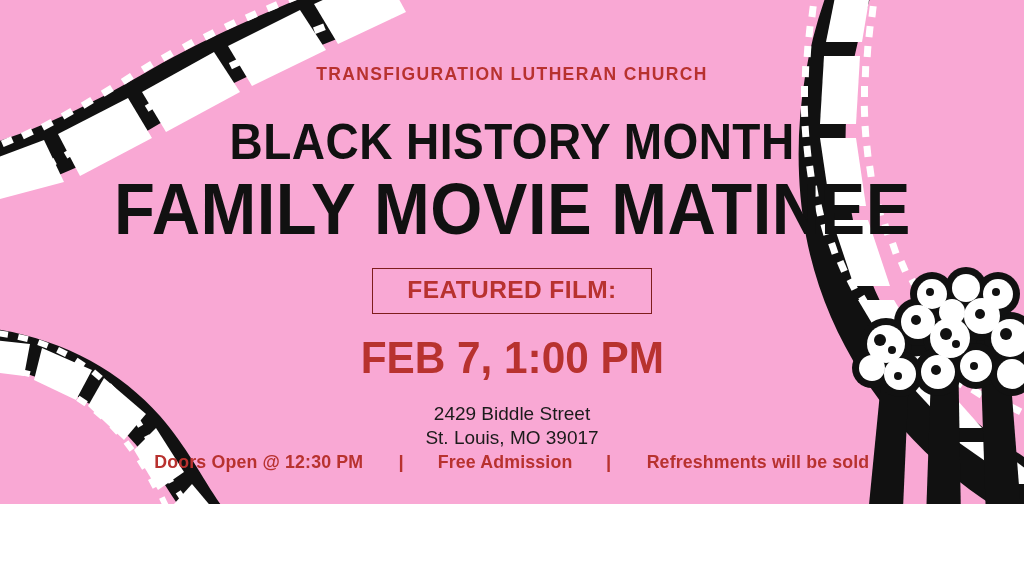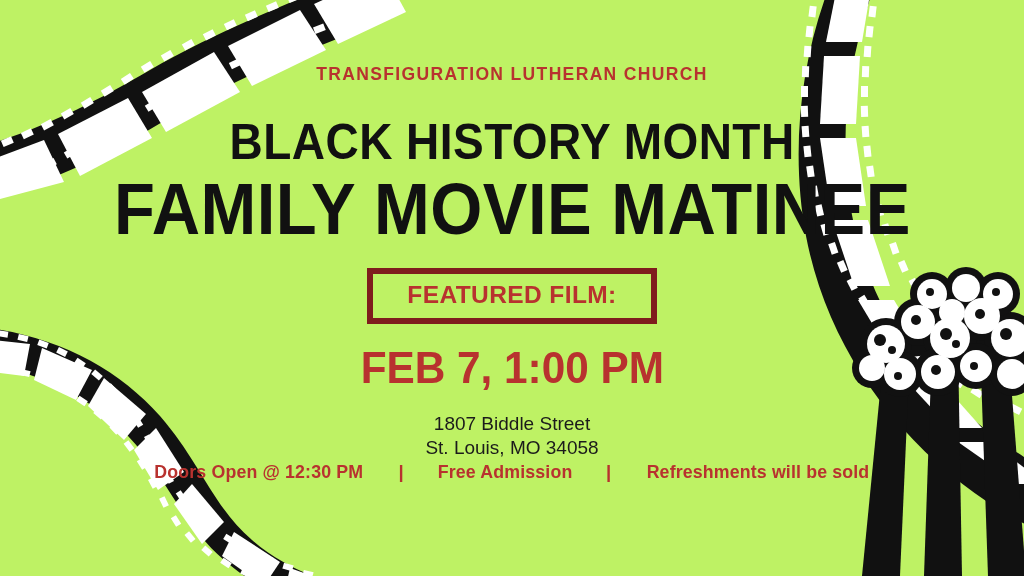--- a/index.html
+++ b/index.html
@@ -4,22 +4,22 @@
 <title>Black History Month Family Movie Matinee</title>
 <style>
   html, body {
     margin: 0;
     padding: 0;
     background: #ffffff;
   }
   #poster {
     position: relative;
     width: 1024px;
-    height: 576px;
-    background: #bef264;
+    height: 504px;
+    background: #f9a8d4;
     overflow: hidden;
     font-family: "Liberation Sans", "DejaVu Sans", sans-serif;
   }
 
   
   .decor {
     position: absolute;
     top: 0; left: 0;
     width: 1024px;
     height: 576px;
@@ -68,21 +68,21 @@
     letter-spacing: 0.5px;
     color: #111111;
     text-transform: uppercase;
     line-height: 1;
     transform: scaleX(0.93);
     white-space: nowrap;
   }
 
   .film-box {
     margin-top: 23px;
-    border: 6px solid #7f1d1d;
+    border: 1px solid #7f1d1d;
     padding: 7px 34px 9px 34px;
     text-align: center;
     line-height: 1.16;
   }
   .film-box div {
     font-size: 24.5px;
     font-weight: 700;
     letter-spacing: 0.4px;
     color: #b8322f;
     text-transform: uppercase;
@@ -412,22 +412,22 @@
 
     <div class="headline-lg">FAMILY MOVIE MATINEE</div>
 
     <div class="film-box">
       <div>FEATURED FILM:</div>
     </div>
 
     <div class="datetime">FEB 7, 1:00 PM</div>
 
     <div class="address">
-      <div>1807 Biddle Street</div>
-      <div>St. Louis, MO 34058</div>
+      <div>2429 Biddle Street</div>
+      <div>St. Louis, MO 39017</div>
     </div>
 
     <div class="footer-bar">
       <span class="footer-item">Doors Open @ 12:30 PM</span>
       <span class="footer-sep">|</span>
       <span class="footer-item">Free Admission</span>
       <span class="footer-sep">|</span>
       <span class="footer-item">Refreshments will be sold</span>
     </div>
 

